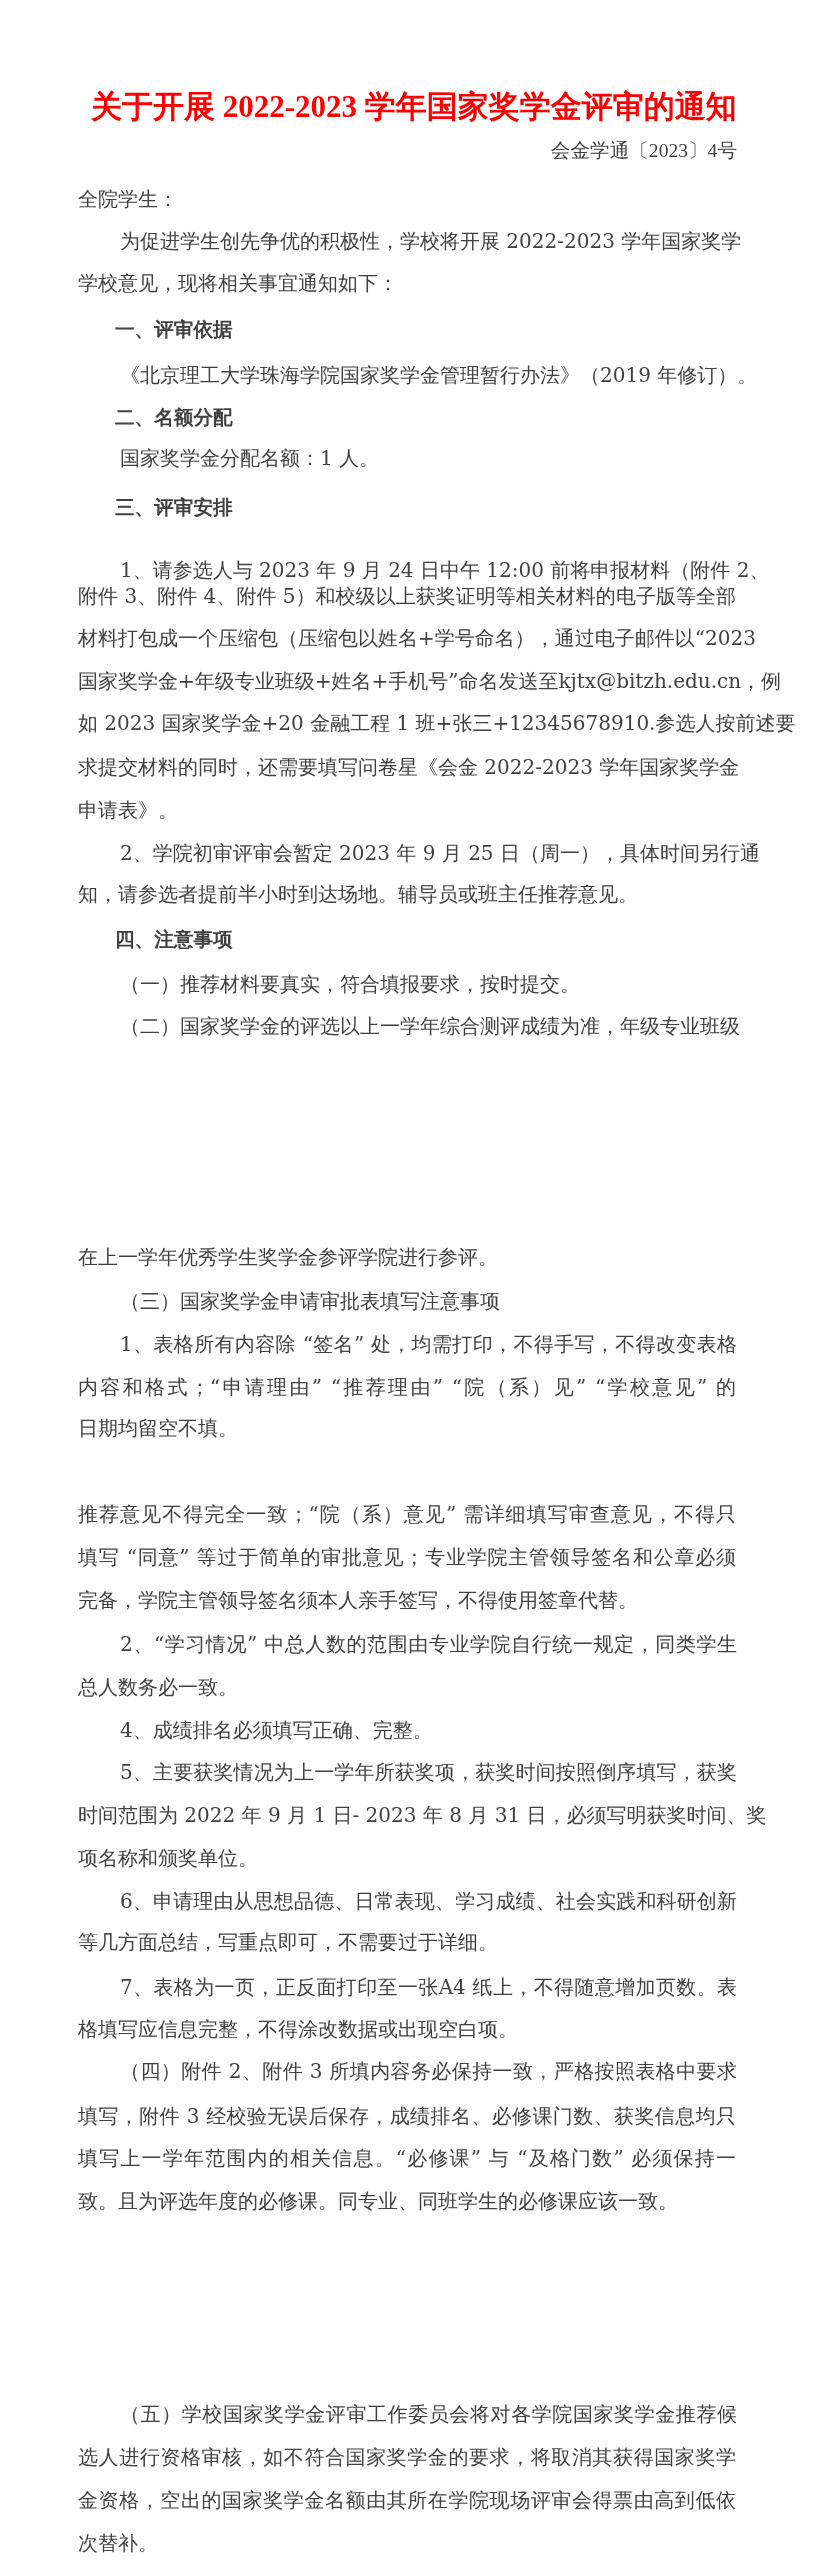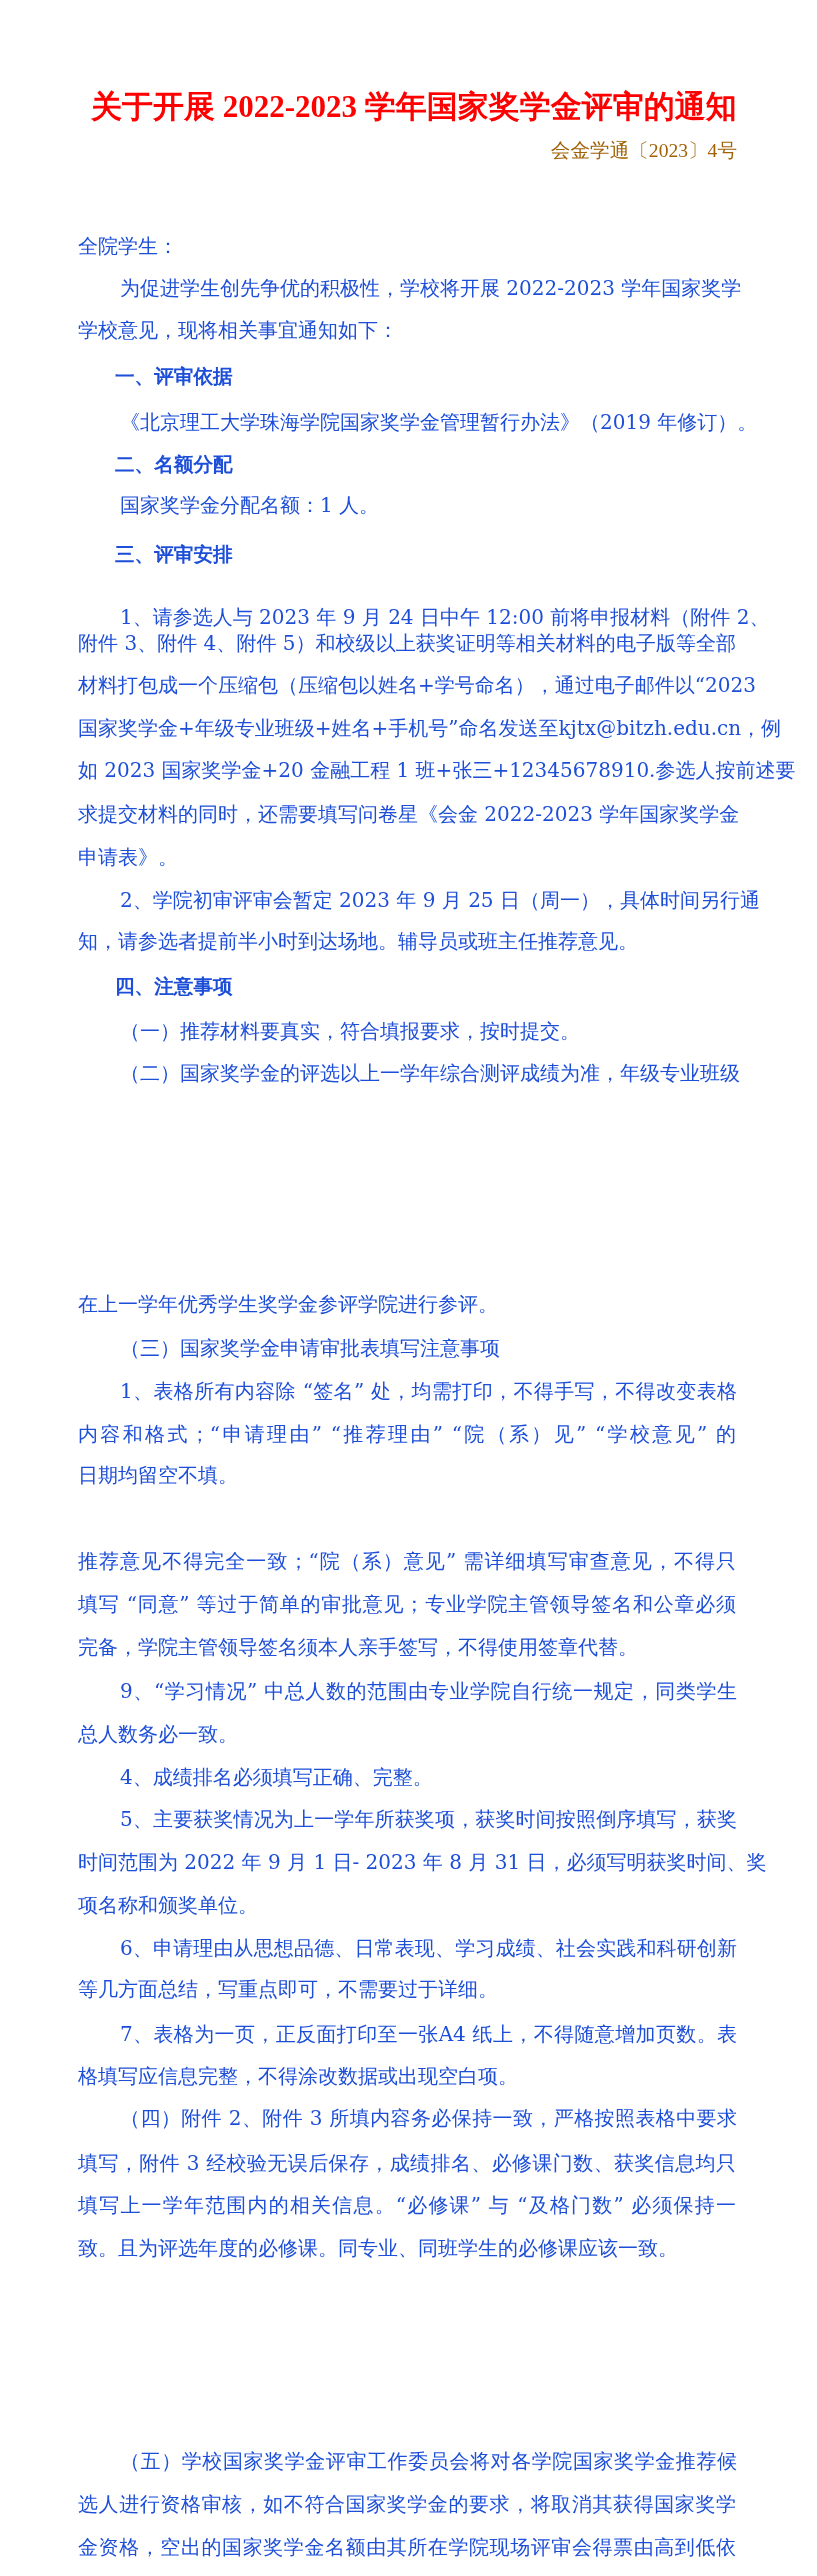--- a/index.html
+++ b/index.html
@@ -6,27 +6,27 @@
   body { width: 818px; height: 3470px; position: relative; overflow: hidden; }
   .page { position: absolute; left: 0; top: 0; width: 818px; height: 3470px; background: #ffffff; }
   .title {
     position: absolute; left: 91px; top: 87px; width: 635px; height: 40px;
     color: #ff0000; font-family: "Liberation Serif", "DejaVu Serif", serif;
     font-weight: bold; font-size: 31px; line-height: 40px;
     text-align: justify; text-align-last: justify; white-space: nowrap; letter-spacing: 0;
   }
   .docnum {
     position: absolute; left: 541px; top: 138px; width: 196px; height: 26px;
-    color: #a16207; font-family: "Liberation Serif", "DejaVu Serif", serif;
+    color: #404040; font-family: "Liberation Serif", "DejaVu Serif", serif;
     font-size: 19.6px; line-height: 26px; text-align: right; white-space: nowrap;
   }
   .ln {
     position: absolute; height: 29px; line-height: 29px;
     font-family: "DejaVu Serif", "Liberation Serif", serif;
-    font-size: 20px; color: #1d4ed8; white-space: nowrap; margin-top: 47px;
+    font-size: 20px; color: #404040; white-space: nowrap;
   }
   .full { left: 78px; width: 658px; text-align: justify; text-align-last: justify; }
   .indent-full { left: 120px; width: 617px; text-align: justify; text-align-last: justify; }
   .plain { left: 78px; }
   .indent { left: 120px; }
   .heading { left: 115px; font-family: "DejaVu Sans", "Liberation Sans", sans-serif; font-weight: bold; font-size: 19.6px; }
 </style>
 </head>
 <body>
 
@@ -64,21 +64,21 @@
   <div class="ln indent" style="top:1287px">（三）国家奖学金申请审批表填写注意事项</div>
   <div class="ln plain" style="top:1243px">在上一学年优秀学生奖学金参评学院进行参评。</div>
   <div class="ln indent-full" style="top:1330px">1、表格所有内容除 “签名” 处，均需打印，不得手写，不得改变表格</div>
   <div class="ln full" style="top:1373px">内容和格式；“申请理由” “推荐理由” “院（系）见” “学校意见” 的</div>
   <div class="ln plain" style="top:1414px">日期均留空不填。</div>
 
   <div class="ln full" style="top:1500px">推荐意见不得完全一致；“院（系）意见” 需详细填写审查意见，不得只</div>
   <div class="ln full" style="top:1543px">填写 “同意” 等过于简单的审批意见；专业学院主管领导签名和公章必须</div>
   <div class="ln plain" style="top:1586px">完备，学院主管领导签名须本人亲手签写，不得使用签章代替。</div>
 
-  <div class="ln indent-full" style="top:1630px">9、“学习情况” 中总人数的范围由专业学院自行统一规定，同类学生</div>
+  <div class="ln indent-full" style="top:1630px">2、“学习情况” 中总人数的范围由专业学院自行统一规定，同类学生</div>
   <div class="ln plain" style="top:1673px">总人数务必一致。</div>
 
   <div class="ln indent" style="top:1716px">4、成绩排名必须填写正确、完整。</div>
 
   <div class="ln indent-full" style="top:1758px">5、主要获奖情况为上一学年所获奖项，获奖时间按照倒序填写，获奖</div>
   <div class="ln full" style="top:1801px">时间范围为 2022 年 9 月 1 日- 2023 年 8 月 31 日，必须写明获奖时间、奖</div>
   <div class="ln plain" style="top:1844px">项名称和颁奖单位。</div>
 
   <div class="ln indent-full" style="top:1887px">6、申请理由从思想品德、日常表现、学习成绩、社会实践和科研创新</div>
   <div class="ln plain" style="top:1928px">等几方面总结，写重点即可，不需要过于详细。</div>

